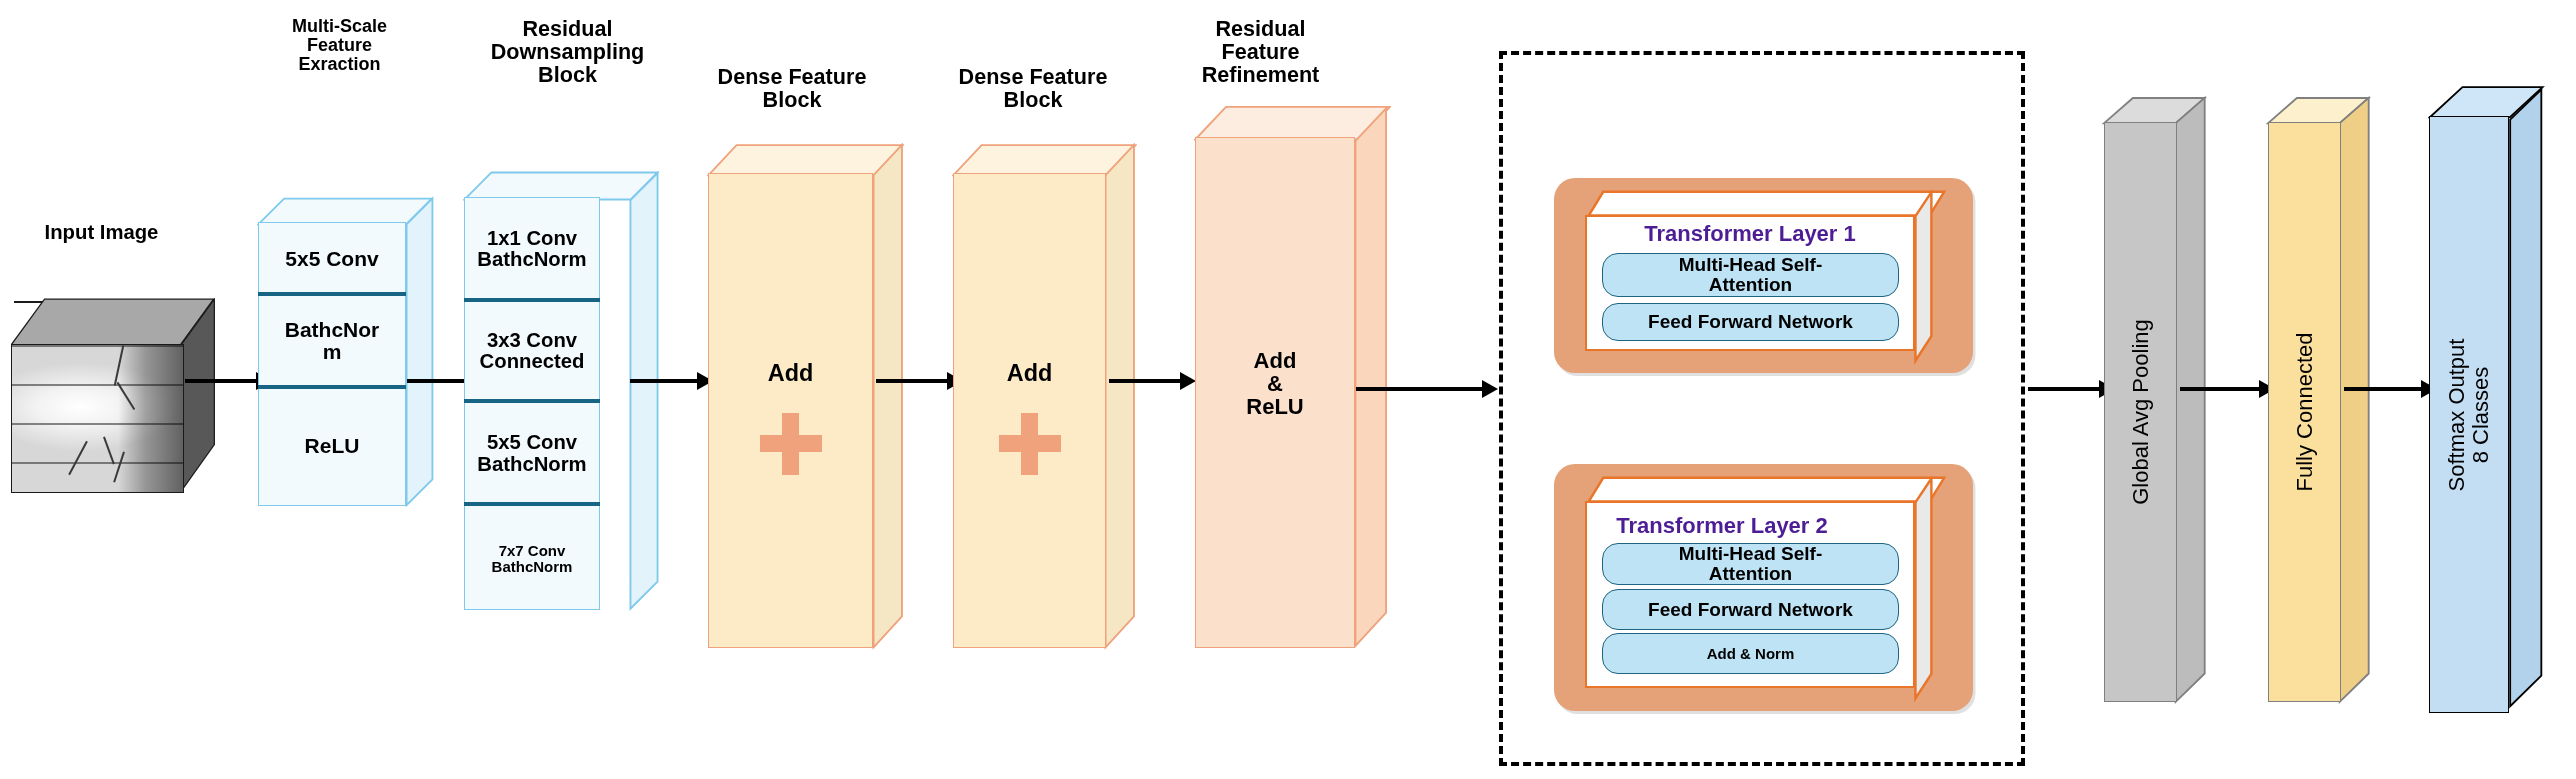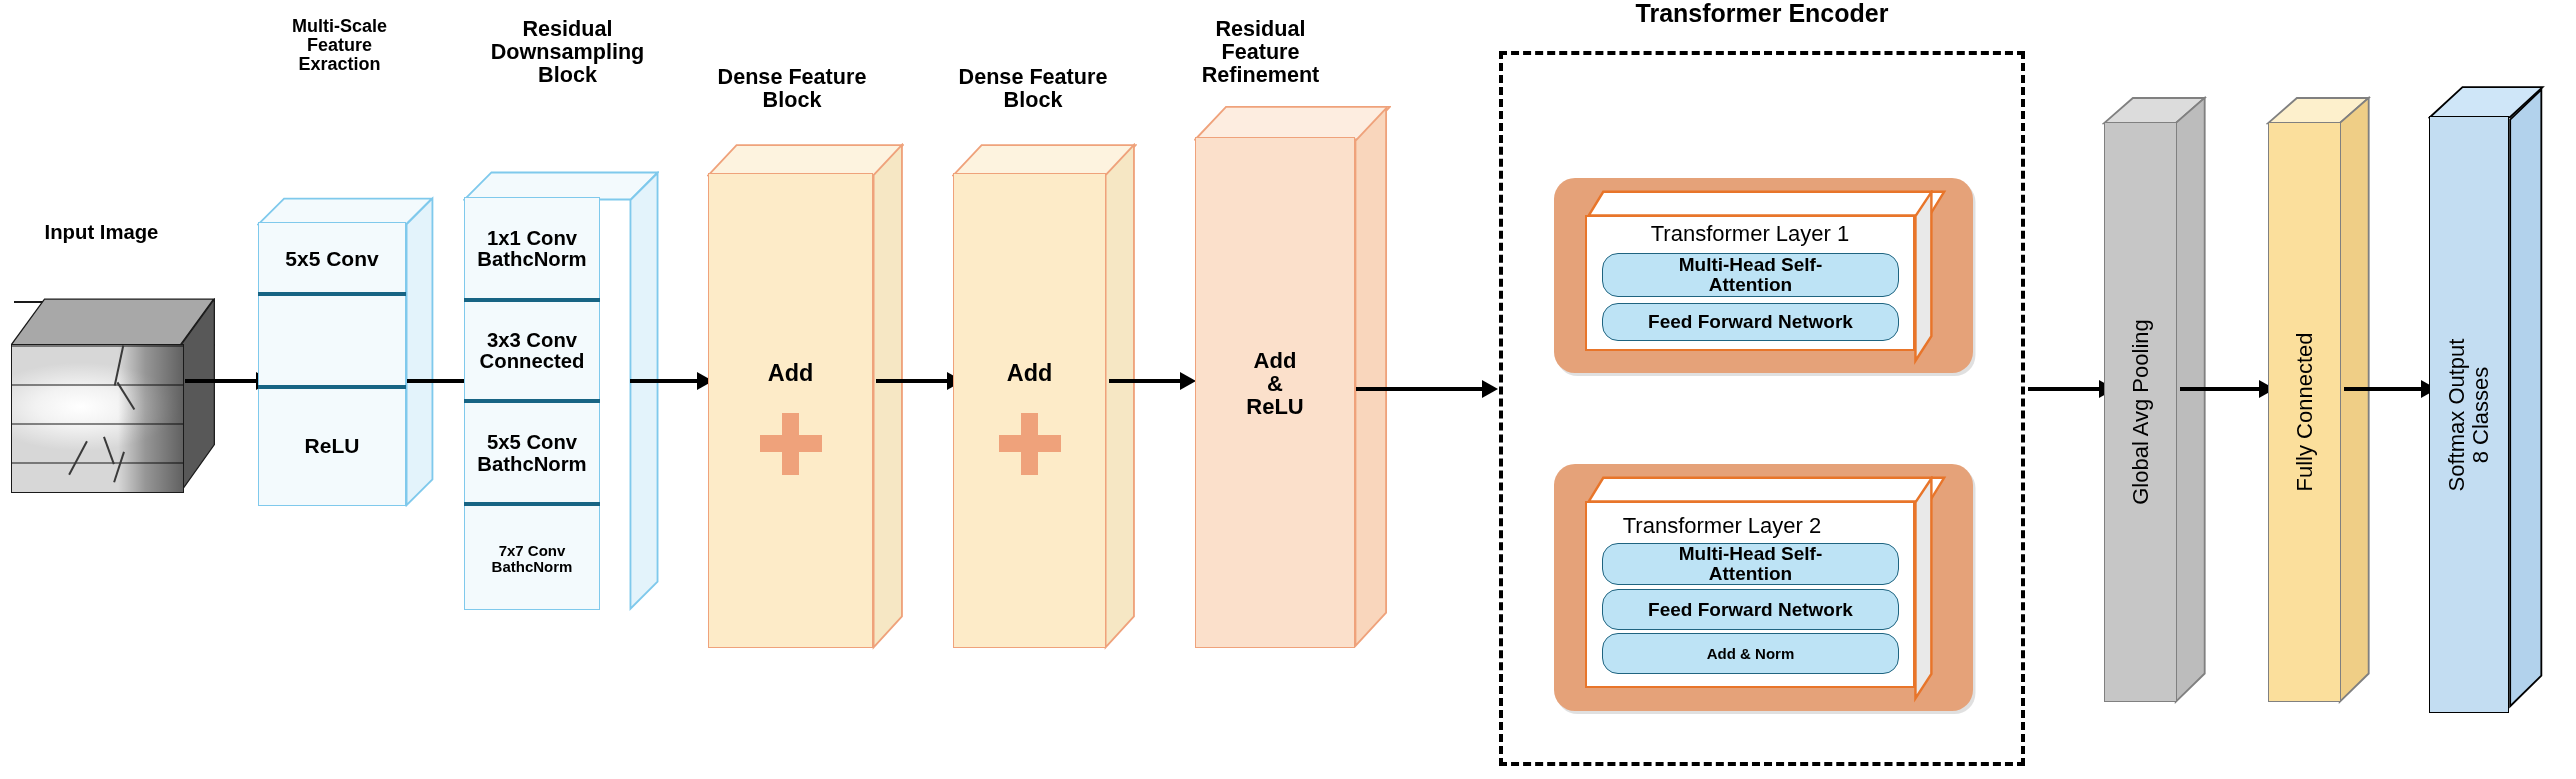--- a/index.html
+++ b/index.html
@@ -36,21 +36,21 @@
       repeating-linear-gradient(to bottom, rgba(40,40,40,0.55) 0px, rgba(40,40,40,0.55) 2.5px, rgba(0,0,0,0) 2.5px, rgba(0,0,0,0) 39px),
       radial-gradient(ellipse 58% 30% at 40% 42%, #ffffff 0%, #f2f2f2 45%, #d7d7d7 100%),
       linear-gradient(to bottom, #cfcfcf 0%, #efefef 25%, #fdfdfd 45%, #e6e6e6 70%, #c9c9c9 100%);
   }
   .xray-crack{position:absolute;background:#3a3a3a;}
 
   
   .dashed{position:absolute;border:4.3px dashed #000;box-sizing:border-box;}
   .tl-outer{position:absolute;background:#E5A279;border-radius:21px;box-shadow:2.5px 3.1px 0 rgba(0,0,0,0.12);}
   .tl-inner{position:absolute;background:#ffffff;border:2.5px solid #E8752A;box-sizing:border-box;}
-  .tl-title{position:absolute;left:0;right:0;text-align:center;color:#000000;font-weight:normal;}
+  .tl-title{position:absolute;left:0;right:0;text-align:center;color:#4c1d95;font-weight:bold;}
   .pill{position:absolute;background:#BDE3F5;border:1.8px solid #1F6480;border-radius:16px;
         box-sizing:border-box;display:flex;align-items:center;justify-content:center;
         text-align:center;font-weight:bold;color:#000;line-height:1.05;white-space:pre-line;}
 
   
   .plus{position:absolute;}
   .plus .pv,.plus .ph{position:absolute;background:#EFA27B;}
 
   
   .prism-front{position:absolute;box-sizing:border-box;}
@@ -75,21 +75,20 @@
   <div class="lbl" style="left:684px;top:65px;width:216px;font-size:21.6px;">Dense Feature
 Block</div>
 
   <div class="lbl" style="left:925px;top:65px;width:216px;font-size:21.6px;">Dense Feature
 Block</div>
 
   <div class="lbl" style="left:1159px;top:16.6px;width:203px;font-size:21.6px;">Residual
 Feature
 Refinement</div>
 
-  <div class="lbl" style="left:1499px;top:0px;width:526px;font-size:25px;">Transformer Encoder</div>
 
   <div>
     <div class="cube-top" style="left:13.6px;top:301px;width:179px;height:0;
          border-left:0;border-right:0;
          clip-path:polygon(0 0,100% 0,100% 100%,0 100%);"></div>
 
     <svg style="position:absolute;left:11px;top:298px;" width="203" height="49" viewBox="0 0 330 80">
       <polygon points="0,76 54,2 330,2 276,76" fill="#A8A8A8" stroke="#1a1a1a" stroke-width="2"></polygon>
     </svg>
 
@@ -115,20 +114,22 @@
       <polygon points="2,46 44,4 284,4 242,46" fill="#F3FAFD" stroke="#7FC9EC" stroke-width="3"></polygon>
     </svg>
 
     <svg style="position:absolute;left:146px;top:-26px;" width="31" height="311" viewBox="0 0 50 505">
       <polygon points="4,46 46,4 46,460 4,502" fill="#E3F3FB" stroke="#7FC9EC" stroke-width="3"></polygon>
     </svg>
     <div class="face"></div>
 
     <div class="cell" style="top:3.7px;height:67px;font-size:21px;">5x5 Conv</div>
     <div class="divider" style="top:70px;"></div>
+    <div class="cell" style="top:76px;height:86px;font-size:21px;">BathcNor
+m</div>
     <div class="divider" style="top:163px;"></div>
     <div class="cell" style="top:169px;height:111px;font-size:21px;">ReLU</div>
   </div>
 
   <div class="arrow" style="left:407px;top:379px;width:65px;"></div>
 
   <div class="box3d blue" style="left:464px;top:197px;width:136px;height:413px;">
     <svg style="position:absolute;left:-1.2px;top:-27px;" width="196" height="32" viewBox="0 0 318 52">
       <polygon points="2,48 46,4 316,4 272,48" fill="#F3FAFD" stroke="#7FC9EC" stroke-width="3"></polygon>
     </svg>

